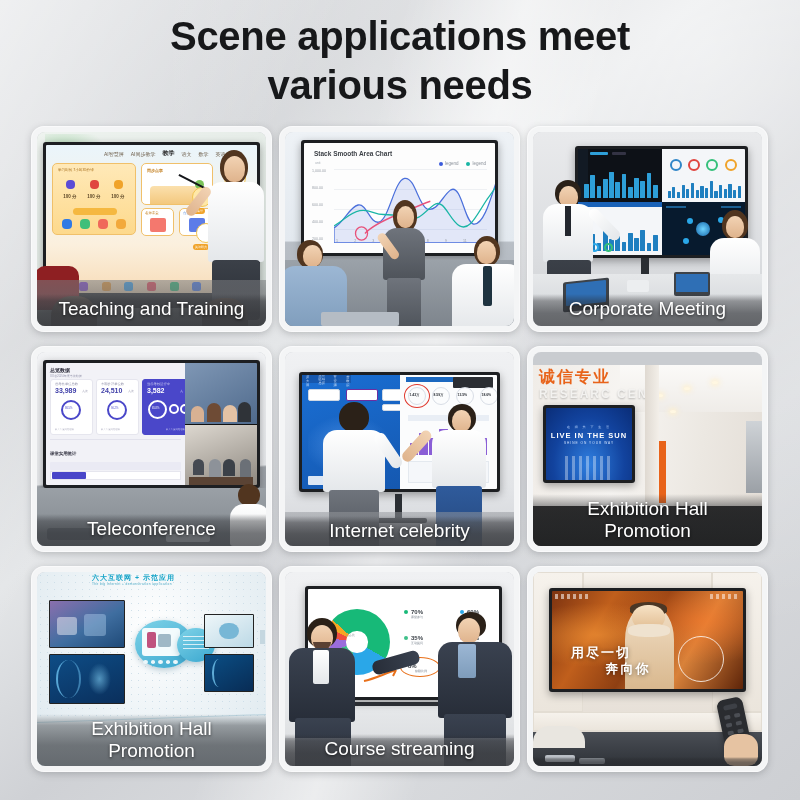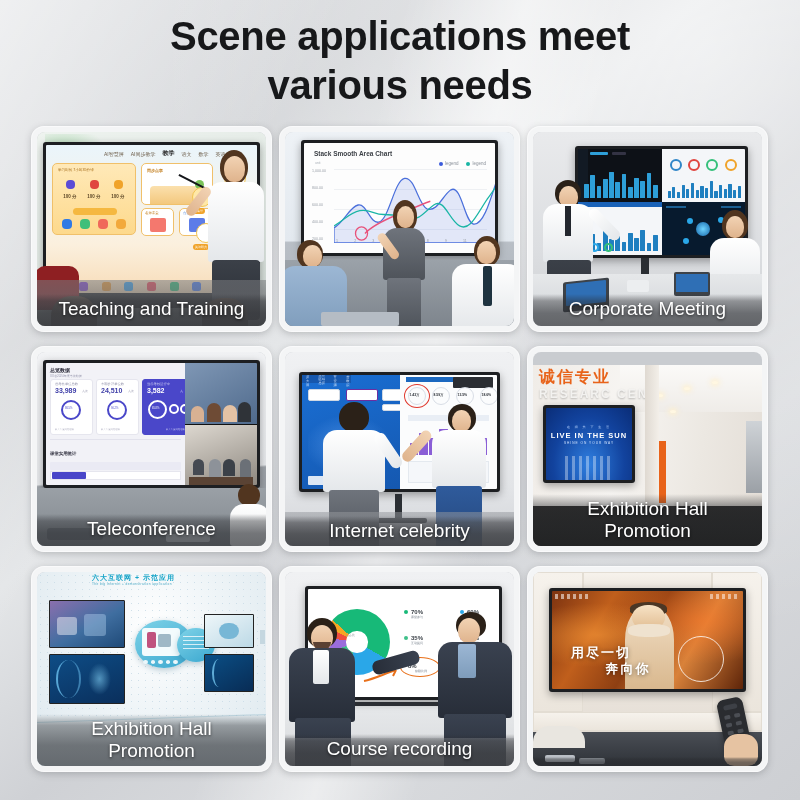--- a/index.html
+++ b/index.html
@@ -795,21 +795,21 @@
           <div class="person" style="right:-4px; top:40px; width:84px; height:158px;">
             <div class="head hair-d" style="left:22px; top:0; width:30px; height:26px;"></div>
             <div class="head skin" style="left:24px; top:6px; width:22px; height:25px;"></div>
             <div class="torso suit-d" style="left:4px; top:30px; width:74px; height:76px;"></div>
             <div class="torso shirt-b" style="left:24px; top:32px; width:18px; height:34px; border-radius:2px;"></div>
             <div class="arm suit-d" style="left:-22px; top:44px; width:14px; height:48px; transform:rotate(74deg);"></div>
             <div class="torso suit-d" style="left:10px; top:102px; width:62px; height:56px; border-radius:3px;"></div>
           </div>
           <div style="position:absolute;left:0;right:0;bottom:0;height:28px;background:linear-gradient(180deg,rgba(160,163,168,0.4),rgba(120,123,128,0.75));"></div>
         </div>
-        <div class="caption">Course recording</div>
+        <div class="caption">Course streaming</div>
       </div>
     </div>
 
     <div class="card">
       <div class="shot">
         <div class="room c9-wall">
           <div class="c9-panel" style="left:0; top:0; width:22%; height:72%;"></div>
           <div class="c9-panel" style="right:0; top:0; width:22%; height:72%;"></div>
           <div class="c9-panel" style="left:22%; right:22%; top:0; height:12%;"></div>
           <div class="c9-panel" style="left:0; right:0; top:72%; height:10%;"></div>

